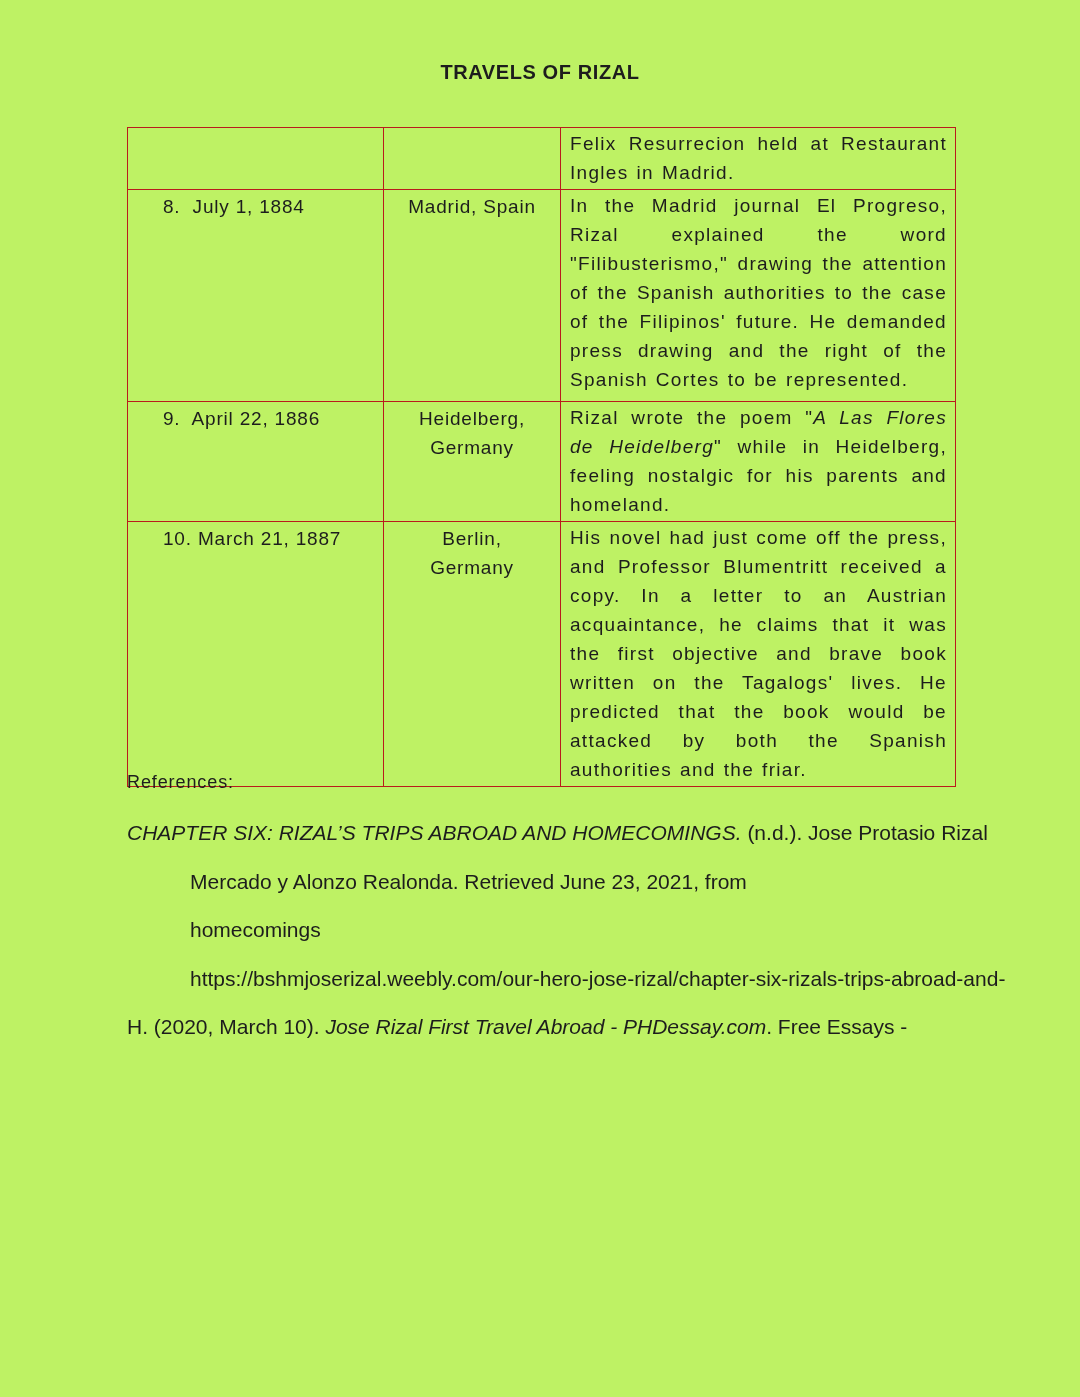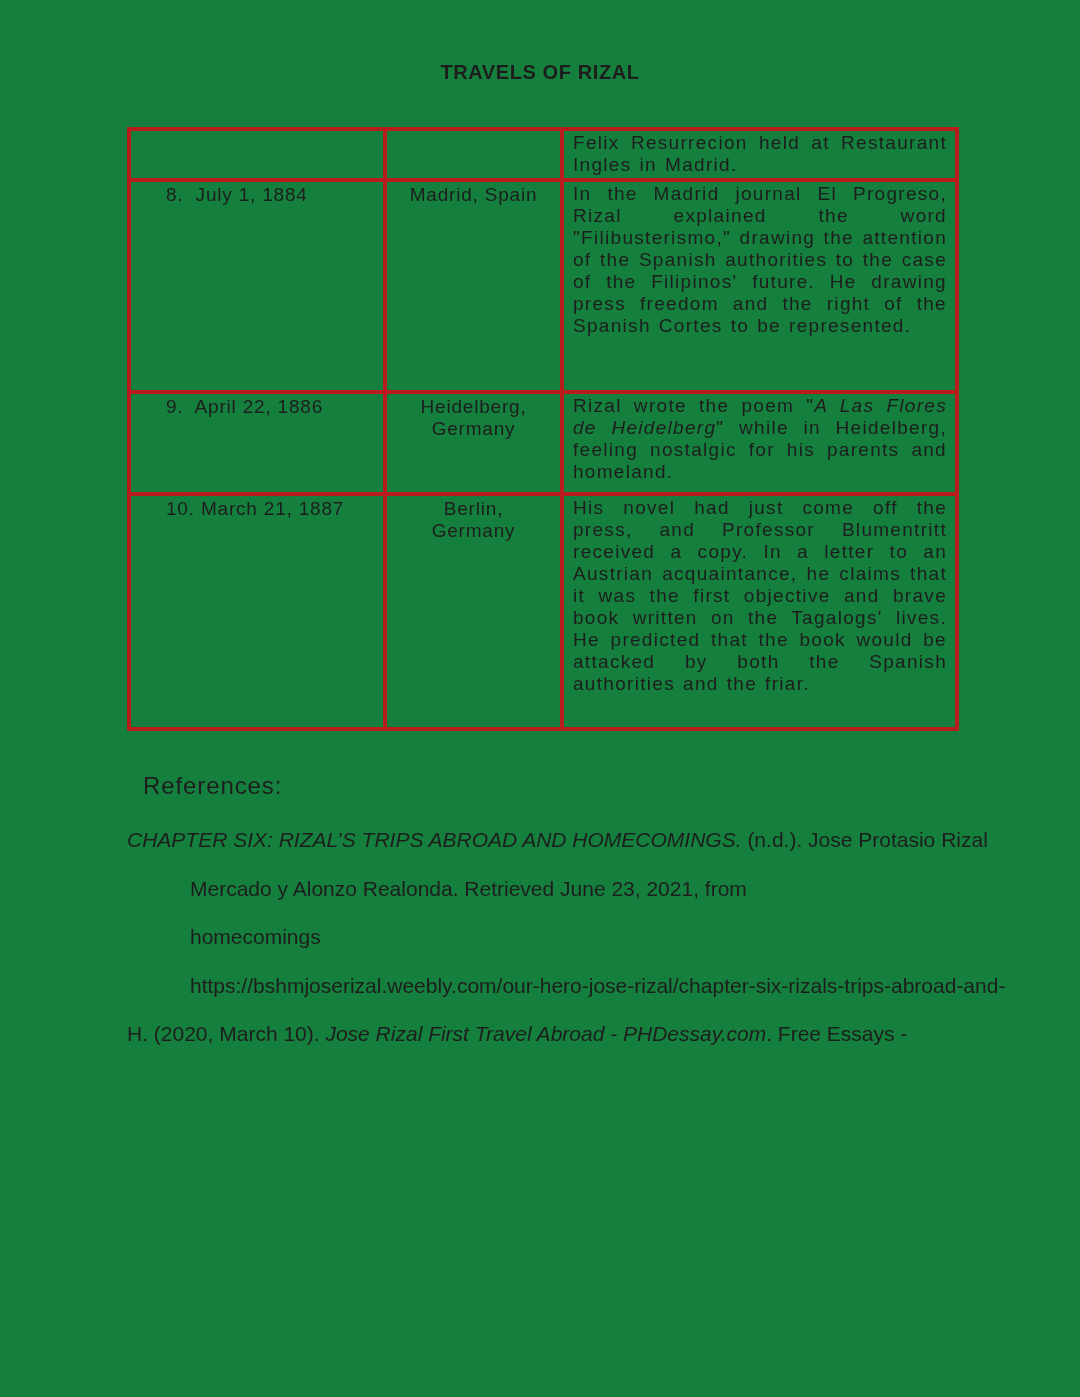--- a/index.html
+++ b/index.html
@@ -1,20 +1,20 @@
 <!DOCTYPE html>
 <html><head>
 <meta charset="utf-8">
 <style>
   html, body { margin: 0; padding: 0; background: #e8e8e8; }
   .page {
     position: relative;
     width: 1080px;
     height: 1397px;
-    background: #15803d;
+    background: #bef264;
     font-family: "Liberation Sans", sans-serif;
     color: #1d1d1d;
     overflow: hidden;
   }
   .doc-title {
     position: absolute;
     top: 61px;
     left: 0;
     width: 100%;
     text-align: center;
@@ -25,24 +25,24 @@
   }
   table.travels {
     position: absolute;
     left: 127px;
     top: 127px;
     width: 828px;
     border-collapse: collapse;
     table-layout: fixed;
   }
   table.travels td {
-    border: 4px solid #b91c1c;
+    border: 1px solid #b91c1c;
     vertical-align: top;
     font-size: 19px;
-    line-height: 22px;
+    line-height: 29px;
     overflow: hidden;
   }
   tr.row-cont   { height: 51px;  }
   tr.row-eight  { height: 212px; }
   tr.row-nine   { height: 102px; }
   tr.row-ten    { height: 235px; }
   td.cell-date {
     text-align: left;
     padding: 2px 4px 0 35px;
     letter-spacing: 0.8px;
@@ -60,23 +60,23 @@
     letter-spacing: 1.3px;
     word-spacing: 1.5px;
   }
   .references {
     position: absolute;
     left: 127px;
     top: 772px;
     width: 870px;
   }
   .ref-heading {
-    font-size: 24px;
+    font-size: 18px;
     letter-spacing: 0.9px;
-    margin: 0 0 16px 16px;
+    margin: 0 0 16px 0;
   }
   .ref-entry { margin: 0; }
   .ref-line {
     font-family: Liberation Sans, sans-serif;
     font-size: 21px;
     line-height: 48.5px;
     white-space: nowrap;
   }
   .ref-line.indented { padding-left: 63px; }
   .italic { font-style: italic; }
@@ -96,21 +96,21 @@
     </colgroup>
     <tbody>
       <tr class="row-cont">
         <td class="cell-date"></td>
         <td class="cell-place"></td>
         <td class="cell-desc">Felix Resurrecion held at Restaurant Ingles in Madrid.</td>
       </tr>
       <tr class="row-eight">
         <td class="cell-date">8.&nbsp; July 1, 1884</td>
         <td class="cell-place">Madrid, Spain</td>
-        <td class="cell-desc">In the Madrid journal El Progreso, Rizal explained the word "Filibusterismo," drawing the attention of the Spanish authorities to the case of the Filipinos' future. He drawing press freedom and the right of the Spanish Cortes to be represented.</td>
+        <td class="cell-desc">In the Madrid journal El Progreso, Rizal explained the word "Filibusterismo," drawing the attention of the Spanish authorities to the case of the Filipinos' future. He demanded press drawing and the right of the Spanish Cortes to be represented.</td>
       </tr>
       <tr class="row-nine">
         <td class="cell-date">9.&nbsp; April 22, 1886</td>
         <td class="cell-place">Heidelberg,
 Germany</td>
         <td class="cell-desc"><span>Rizal wrote the poem "</span><span class="italic">A Las Flores de Heidelberg</span><span>" while in Heidelberg, feeling nostalgic for his parents and homeland.</span></td>
       </tr>
       <tr class="row-ten">
         <td class="cell-date">10.&nbsp;March 21, 1887</td>
         <td class="cell-place">Berlin,

